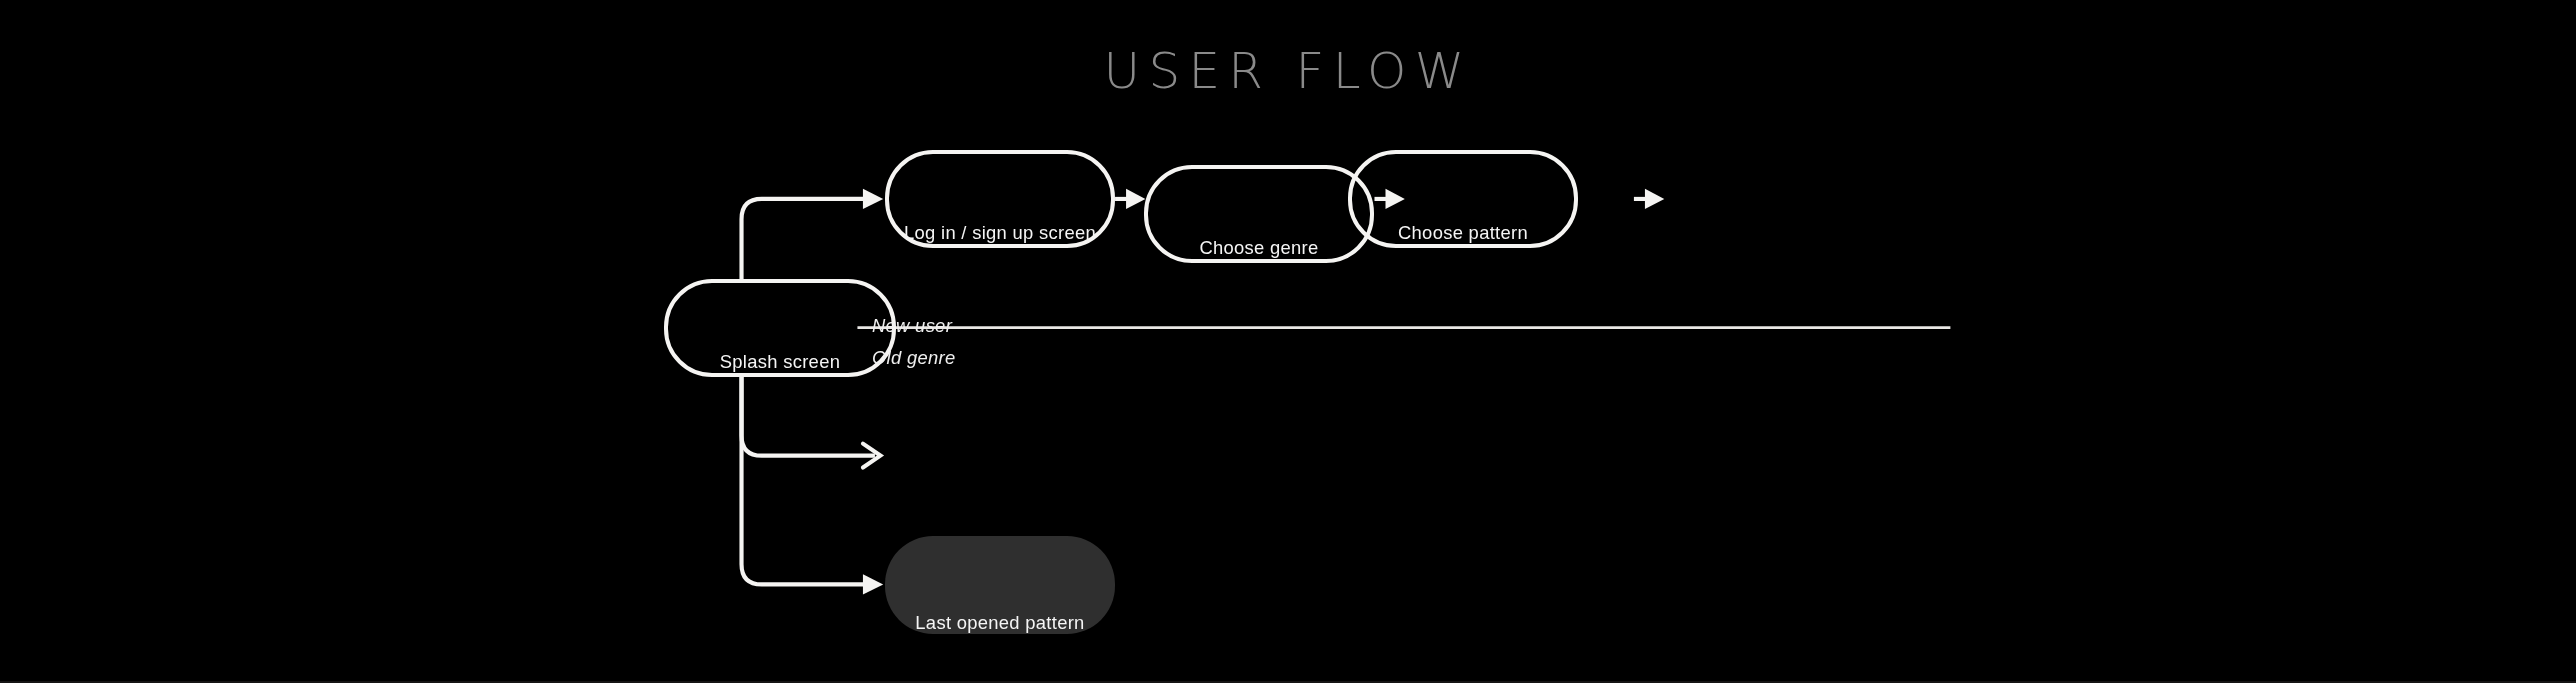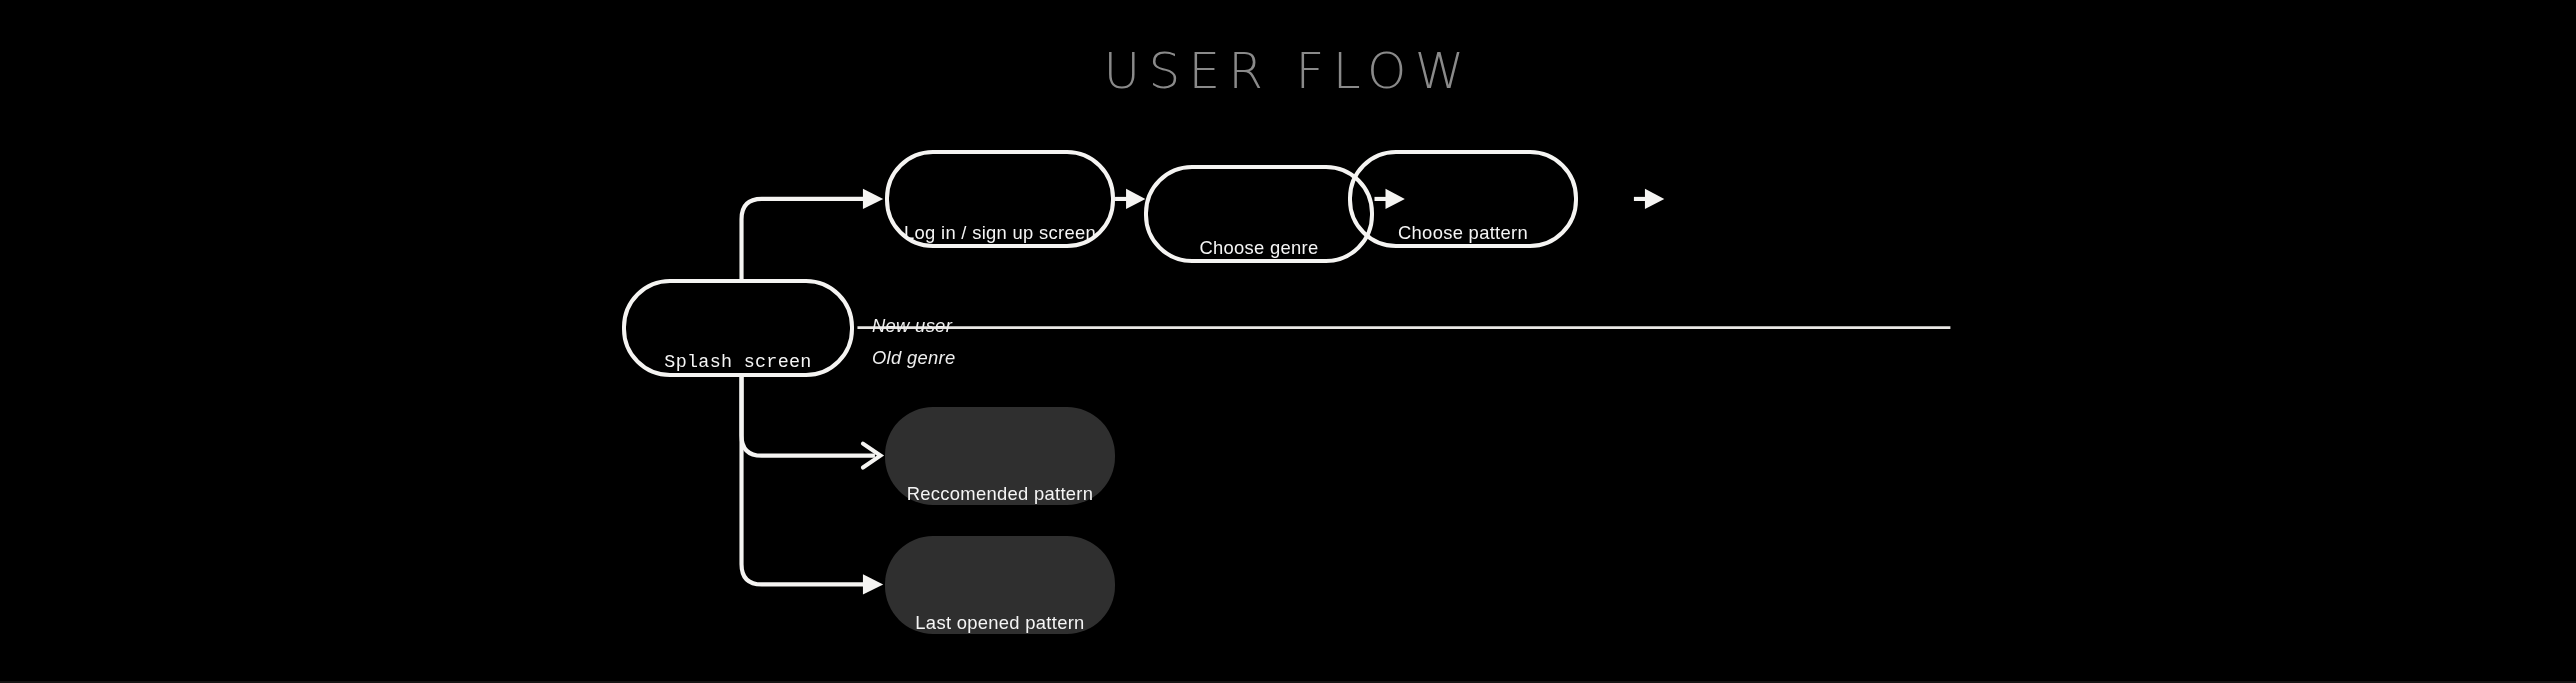--- a/index.html
+++ b/index.html
@@ -73,21 +73,21 @@
     color: #f5f5f5;
   }
   .node.outlined {
     border: 4.1px solid #f5f4f2;
     background: transparent;
   }
   .node.filled {
     border: none;
     background: #2f2f2f;
   }
-  .n-splash  { left: 622px;  top: 279px; width: 232px; font-family: Liberation Mono, monospace; }
+  .n-splash  { left: 664px;  top: 279px; width: 232px; }
   .n-login   { left: 885px;  top: 150px; }
   .n-genre   { left: 1144px; top: 150px; margin-top: 15px; }
   .n-pattern { left: 1348px; top: 150px; }
   .n-play    { left: 1663px; top: 149px; height: 98px; }
   .n-rec     { left: 885px;  top: 407px; }
   .n-last    { left: 885px;  top: 536px; }
   .branch-label {
     position: absolute;
     left: 872px;
     transform: translateY(-50%);
@@ -160,23 +160,20 @@
 
   <div class="node outlined n-genre">
     <span>Choose genre</span>
   </div>
 
   <div class="node outlined n-pattern">
     <span>Choose pattern</span>
   </div>
 
 
-  <div class="node filled n-rec">
-    <span>Reccomended pattern</span>
-  </div>
 
   <div class="node filled n-last">
     <span>Last opened pattern</span>
   </div>
 
   <div class="branch-label bl-new">New user</div>
   <div class="branch-label bl-old">Old genre</div>
 
   <div class="bottom-edge"></div>
 

